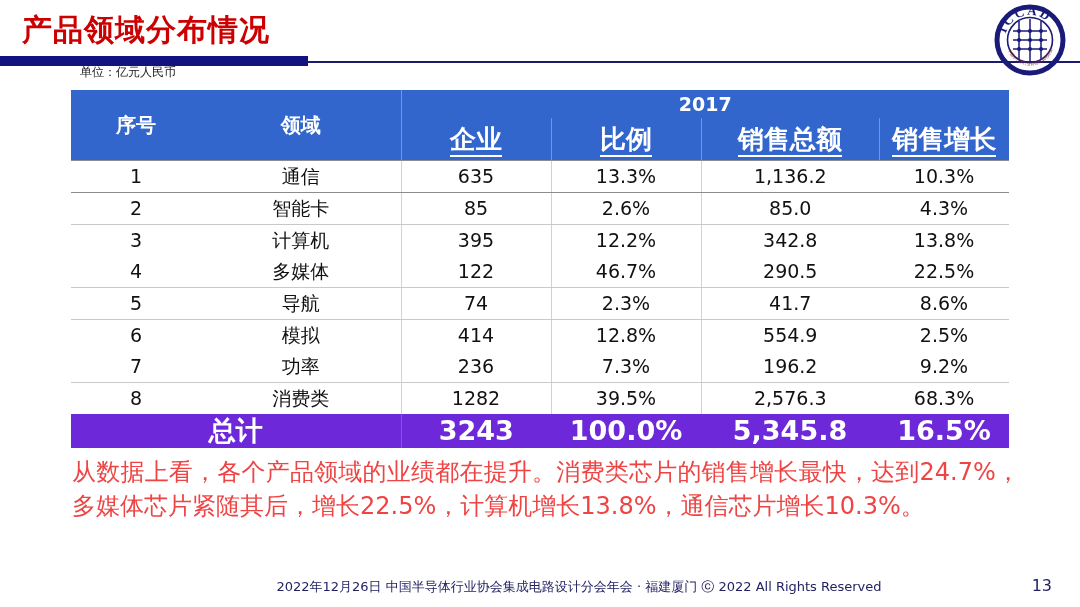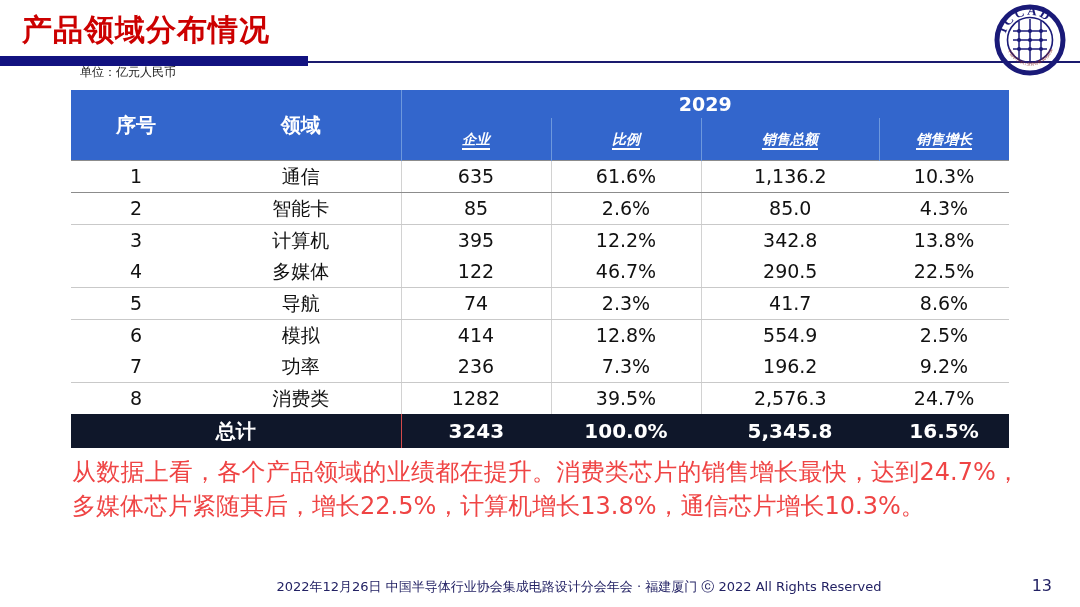--- a/index.html
+++ b/index.html
@@ -97,24 +97,23 @@
   thead tr.head-top th.year-span {
     font-size: 19px;
     height: 28px;
     line-height: 28px;
     border-left: 1px solid #6d98dd;
   }
   thead tr.head-top th.blank-l {
     border-right: 1px solid #6d98dd;
   }
   thead tr.head-bot th {
-    font-size: 14px;
+    font-size: 26px;
     height: 42px;
     line-height: 42px;
-    font-style: italic;
   }
   thead tr.head-bot th.sub {
     border-left: 1px solid #6d98dd;
   }
   thead tr.head-bot th.sub span,
   thead tr.head-bot th.sub-first span {
     border-bottom: 2px solid #ffffff;
     padding-bottom: 1px;
   }
   thead tr.head-bot th.sub-first {
@@ -145,24 +144,24 @@
     border-bottom: 1px solid #8c8c8c;
   }
   tbody tr.sep-light td {
     border-bottom: 1px solid #c9c9c9;
   }
   tbody tr.first-row td {
     border-top: 1px solid #8c8c8c;
   }
 
   tbody tr.total-row td {
-    background: #0f172a;
+    background: #6d28d9;
     color: #ffffff;
     font-weight: bold;
-    font-size: 20px;
+    font-size: 27px;
     height: 34px;
     line-height: 34px;
     border-left: none;
     border-bottom: none;
   }
   tbody tr.total-row td.total-label {
     border-right: 1px solid #d24a4a;
   }
 
   
@@ -248,35 +247,35 @@
       <col class="c-field">
       <col class="c-ent">
       <col class="c-ratio">
       <col class="c-sales">
       <col class="c-grow">
   </colgroup>
   <thead>
     <tr class="head-top">
       <th class="rowspan-cell" rowspan="2">序号</th>
       <th class="rowspan-cell blank-l" rowspan="2">领域</th>
-      <th class="year-span" colspan="4">2029</th>
+      <th class="year-span" colspan="4">2017</th>
     </tr>
     <tr class="head-bot">
       <th class="sub-first"><span>企业</span></th>
       <th class="sub"><span>比例</span></th>
       <th class="sub"><span>销售总额</span></th>
       <th class="sub"><span>销售增长</span></th>
     </tr>
   </thead>
   <tbody>
     <tr class="body-row first-row sep-under">
       <td class="col-seq">1</td>
       <td class="col-field">通信</td>
       <td class="col-ent">635</td>
-      <td class="col-ratio">61.6%</td>
+      <td class="col-ratio">13.3%</td>
       <td class="col-sales">1,136.2</td>
       <td class="col-grow">10.3%</td>
     </tr>
     <tr class="body-row sep-light">
       <td class="col-seq">2</td>
       <td class="col-field">智能卡</td>
       <td class="col-ent">85</td>
       <td class="col-ratio">2.6%</td>
       <td class="col-sales">85.0</td>
       <td class="col-grow">4.3%</td>
@@ -320,21 +319,21 @@
       <td class="col-ratio">7.3%</td>
       <td class="col-sales">196.2</td>
       <td class="col-grow">9.2%</td>
     </tr>
     <tr class="body-row">
       <td class="col-seq">8</td>
       <td class="col-field">消费类</td>
       <td class="col-ent">1282</td>
       <td class="col-ratio">39.5%</td>
       <td class="col-sales">2,576.3</td>
-      <td class="col-grow">24.7%</td>
+      <td class="col-grow">68.3%</td>
     </tr>
     <tr class="total-row">
       <td class="total-label" colspan="2">总计</td>
       <td>3243</td>
       <td>100.0%</td>
       <td>5,345.8</td>
       <td>16.5%</td>
     </tr>
   </tbody>
 </table>

